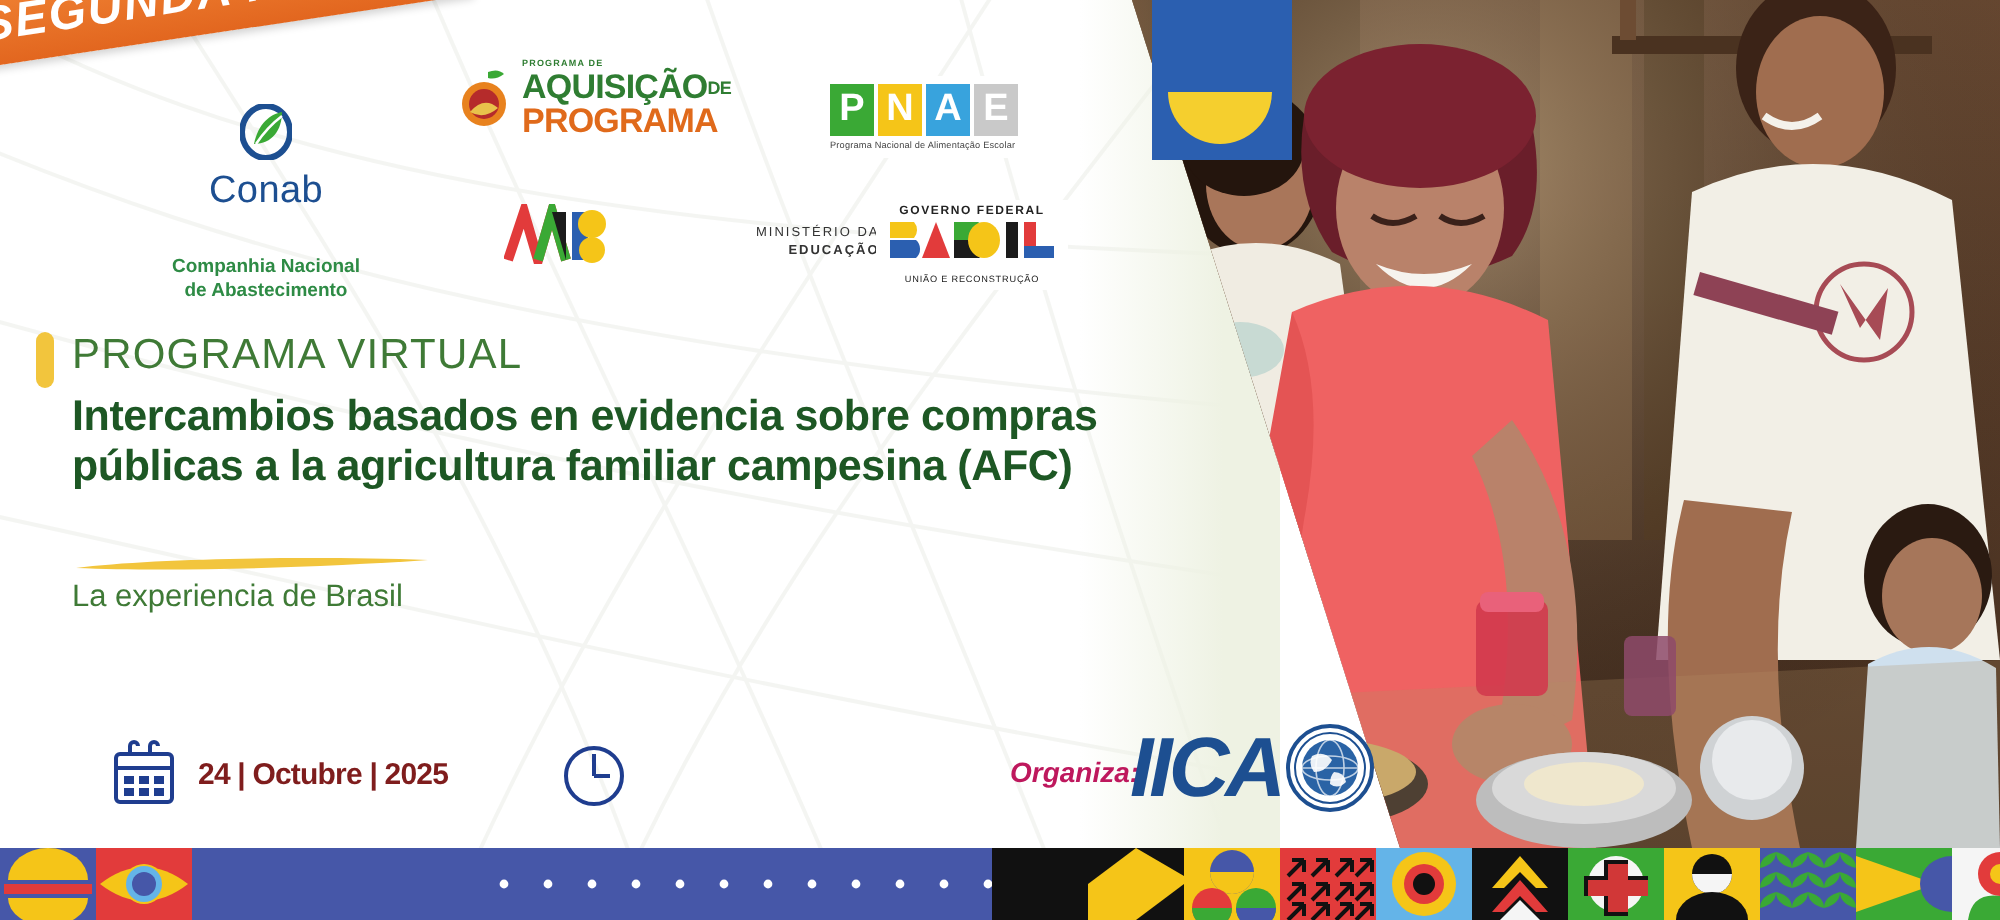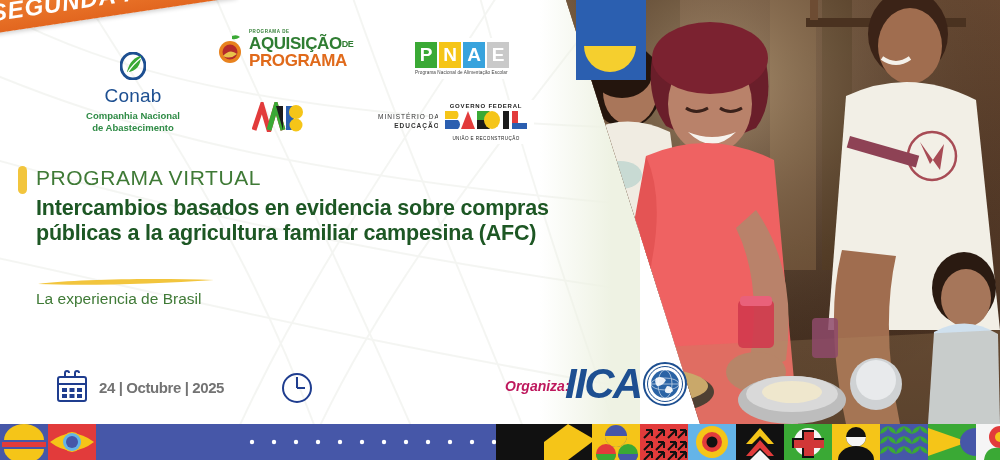--- a/index.html
+++ b/index.html
@@ -27,23 +27,23 @@
     background:linear-gradient(180deg,#f08233 0%,#e2661f 100%);
     transform:rotate(-8.5deg);transform-origin:left top;
     box-shadow:0 2px 4px rgba(0,0,0,.18);}
   .ribbon span{display:block;color:#fff;font-weight:bold;font-style:italic;
     font-size:24px;letter-spacing:1px;line-height:40px;padding-left:14px;white-space:nowrap;}
 
   
   .logo-conab{position:absolute;left:68px;top:52px;width:130px;text-align:center;}
   .conab-row{display:flex;align-items:center;justify-content:center;gap:5px;flex-direction:column;}
   .conab-name{color:#1d4f91;font-size:19px;font-weight:500;letter-spacing:.2px;}
-  .conab-sub{color:#2e8b45;font-size:9.5px;line-height:11.5px;margin-top:3px;font-weight:600;}
-
-  .logo-paa{position:absolute;left:218px;top:30px;display:flex;align-items:center;gap:5px;}
+  .conab-sub{color:#2e8b45;font-size:9.5px;line-height:11.5px;margin-top:21px;font-weight:600;}
+
+  .logo-paa{position:absolute;left:230px;top:30px;display:flex;align-items:center;gap:5px;}
   .paa-text{line-height:1;}
   .paa-kicker{font-size:4.5px;font-weight:bold;color:#2f7d32;letter-spacing:.6px;}
   .paa-l1{font-size:17px;font-weight:bold;color:#2f7d32;letter-spacing:-.4px;}
   .paa-l1 small{font-size:9px;vertical-align:2px;}
   .paa-l2{font-size:17px;font-weight:bold;color:#e06a1b;letter-spacing:-.4px;}
 
   .logo-pnae{position:absolute;left:409px;top:38px;background:#fff;padding:4px 6px;}
   .pnae-boxes{display:flex;gap:2px;}
   .pnae-boxes div{width:22px;height:26px;color:#fff;font-weight:bold;font-size:19px;
     display:flex;align-items:center;justify-content:center;font-family:"Liberation Sans",sans-serif;}
@@ -61,21 +61,21 @@
   
   .accent-bar{position:absolute;left:18px;top:166px;width:9px;height:28px;border-radius:5px;background:#f2c53d;}
   .kicker{position:absolute;left:36px;top:166px;font-size:21px;color:#3f7a36;letter-spacing:.6px;}
   .headline{position:absolute;left:36px;top:196px;width:540px;font-size:21.5px;font-weight:bold;
     color:#1d5724;line-height:25px;letter-spacing:-.2px;}
   .brush{position:absolute;left:36px;top:278px;width:180px;height:8px;}
   .subtitle{position:absolute;left:36px;top:290px;font-size:15.5px;color:#3f7a36;}
 
   
   .meta{position:absolute;left:55px;top:370px;display:flex;align-items:center;gap:10px;}
-  .meta-txt{color:#737373;font-weight:bold;font-size:15px;letter-spacing:-.4px;white-space:nowrap;}
+  .meta-txt{color:#7f1d1d;font-weight:bold;font-size:15px;letter-spacing:-.4px;white-space:nowrap;}
   .meta-gap{width:36px;}
 
   
   .organiza{position:absolute;left:505px;top:378px;color:#be185d;font-weight:bold;font-size:14px;font-style:italic;}
   .iica{position:absolute;left:565px;top:362px;display:flex;align-items:center;gap:2px;}
   .iica-word{font-size:42px;font-weight:bold;font-style:italic;color:#1d4f91;
     letter-spacing:-2px;line-height:42px;font-family:"Liberation Sans",sans-serif;}
 
   
   .band{position:absolute;left:0;top:424px;width:1000px;height:36px;background:#4657a8;overflow:hidden;display:flex;}

